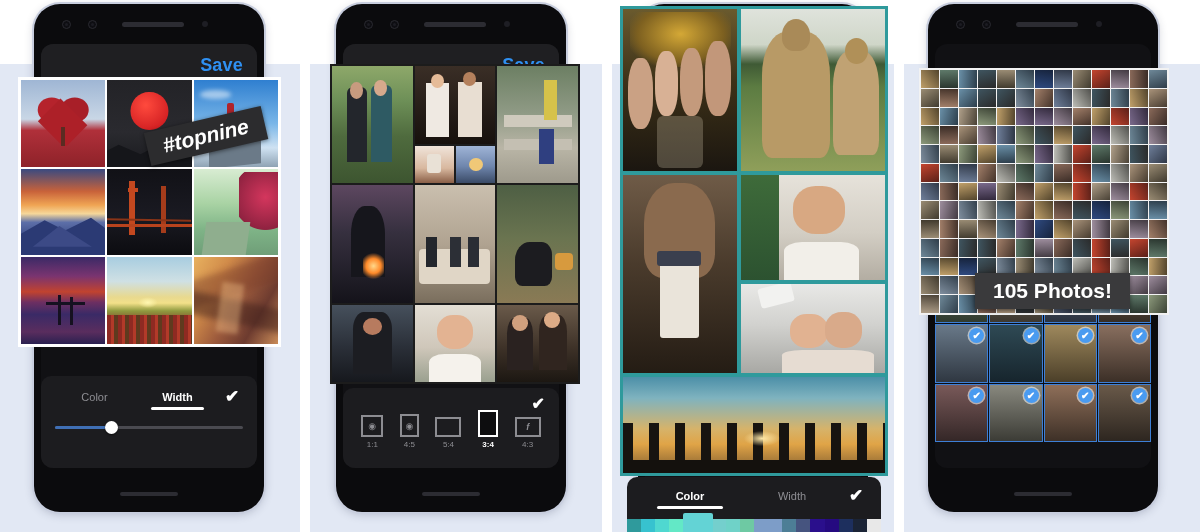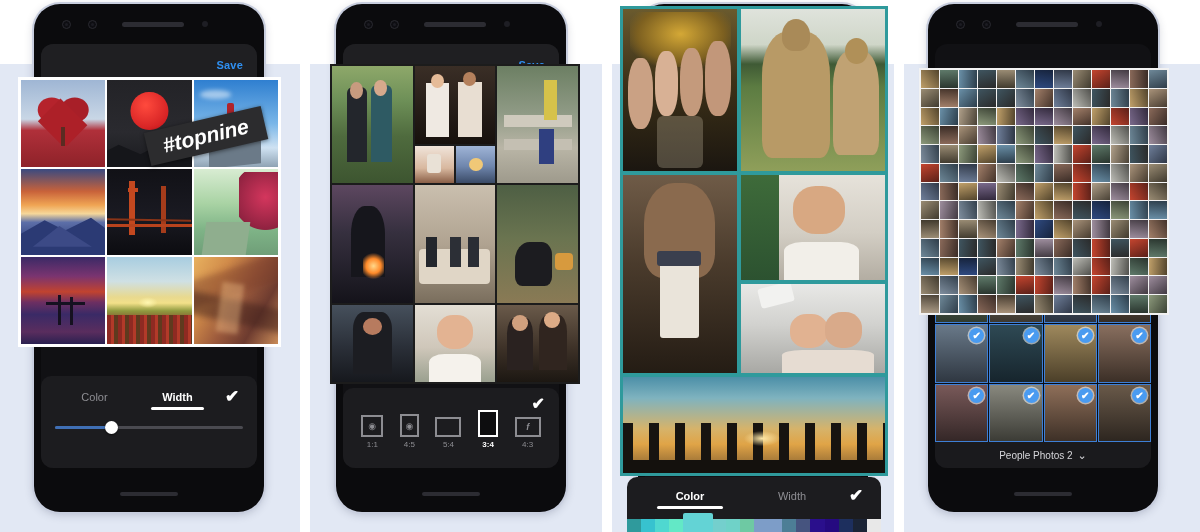--- a/index.html
+++ b/index.html
@@ -49,21 +49,21 @@
   .speaker-bar { position:absolute; width: 62px; height: 5px; border-radius: 3px; background:#2c2c32; }
   .sensor { position:absolute; width:6px;height:6px;border-radius:50%;background:#1e1e24; }
   .bottom-bar { position:absolute; left:50%; transform:translateX(-50%); bottom:16px;
                 width:58px;height:4px;border-radius:3px;background:#2c2c32; }
 
   .topbar {
     position: absolute; left:0; right:0; top:0; height: 42px;
     background:#1f1f22; display:flex; align-items:center; justify-content:flex-end;
     padding-right: 14px;
   }
-  .topbar .action { color:#2f90f2; font-size: 11px; font-weight: bold; letter-spacing:.2px; }
+  .topbar .action { color:#2f90f2; font-size: 18px; font-weight: bold; letter-spacing:.2px; }
 
   
   .collage {
     position: absolute;
     background: #ffffff;
     overflow: hidden;
     z-index: 5;
   }
 
   .grid { display:grid; width:100%; height:100%; }
@@ -540,24 +540,20 @@
             <div class="tick">✔</div>
           </div>
         <div class="galcell" style="background:linear-gradient(#90705a,#3c2f26)">
             <div class="tick">✔</div>
           </div>
         <div class="galcell" style="background:linear-gradient(#6a5a4a,#2c251f)">
             <div class="tick">✔</div>
           </div>
       </div>
 
-      <div class="gal-footer">
-        <span>People Photos  2</span>
-        <span style="font-size:11px;">⌄</span>
-      </div>
     </div>
     <div class="bottom-bar"></div>
   </div>
 
   <div class="collage" style="left:919px; top:68px; width:250px; height:247px; padding:2px; background:#f2f2f2;">
     <div class="grid" style="grid-template-columns:repeat(13,1fr); grid-template-rows:repeat(13,1fr); gap:1px;" id="dense-grid">
         <div class="cell" style="background: linear-gradient(53deg, rgb(192, 160, 106), rgb(82, 68, 44));"></div>
         <div class="cell" style="background: linear-gradient(177deg, rgb(95, 122, 106), rgb(41, 52, 45));"></div>
         <div class="cell" style="background: linear-gradient(95deg, rgb(106, 144, 168), rgb(44, 61, 74));"></div>
         <div class="cell" style="background: linear-gradient(164deg, rgb(63, 85, 96), rgb(42, 42, 42));"></div>
@@ -720,19 +716,20 @@
         <div class="cell" style="background: linear-gradient(2deg, rgb(169, 147, 122), rgb(71, 60, 48));"></div>
         <div class="cell" style="background: linear-gradient(168deg, rgb(63, 85, 96), rgb(42, 42, 42));"></div>
         <div class="cell" style="background: linear-gradient(70deg, rgb(154, 140, 116), rgb(64, 58, 46));"></div>
         <div class="cell" style="background: linear-gradient(138deg, rgb(111, 127, 154), rgb(47, 55, 70));"></div>
         <div class="cell" style="background: linear-gradient(20deg, rgb(63, 85, 96), rgb(42, 42, 42));"></div>
         <div class="cell" style="background: linear-gradient(19deg, rgb(110, 136, 152), rgb(47, 61, 73));"></div>
         <div class="cell" style="background: linear-gradient(57deg, rgb(106, 144, 168), rgb(44, 61, 74));"></div>
         <div class="cell" style="background: linear-gradient(176deg, rgb(95, 122, 106), rgb(41, 52, 45));"></div>
         <div class="cell" style="background: linear-gradient(122deg, rgb(141, 154, 124), rgb(59, 66, 52));"></div>
       </div>
+    <div class="count-sticker" style="left:56px; bottom:6px;">105 Photos!</div>
   </div>
 
   <div class="band-gap" style="left:300px;"></div>
   <div class="band-gap" style="left:602px;"></div>
   <div class="band-gap" style="left:894px;"></div>
 
 </div>
 
 </body></html>

